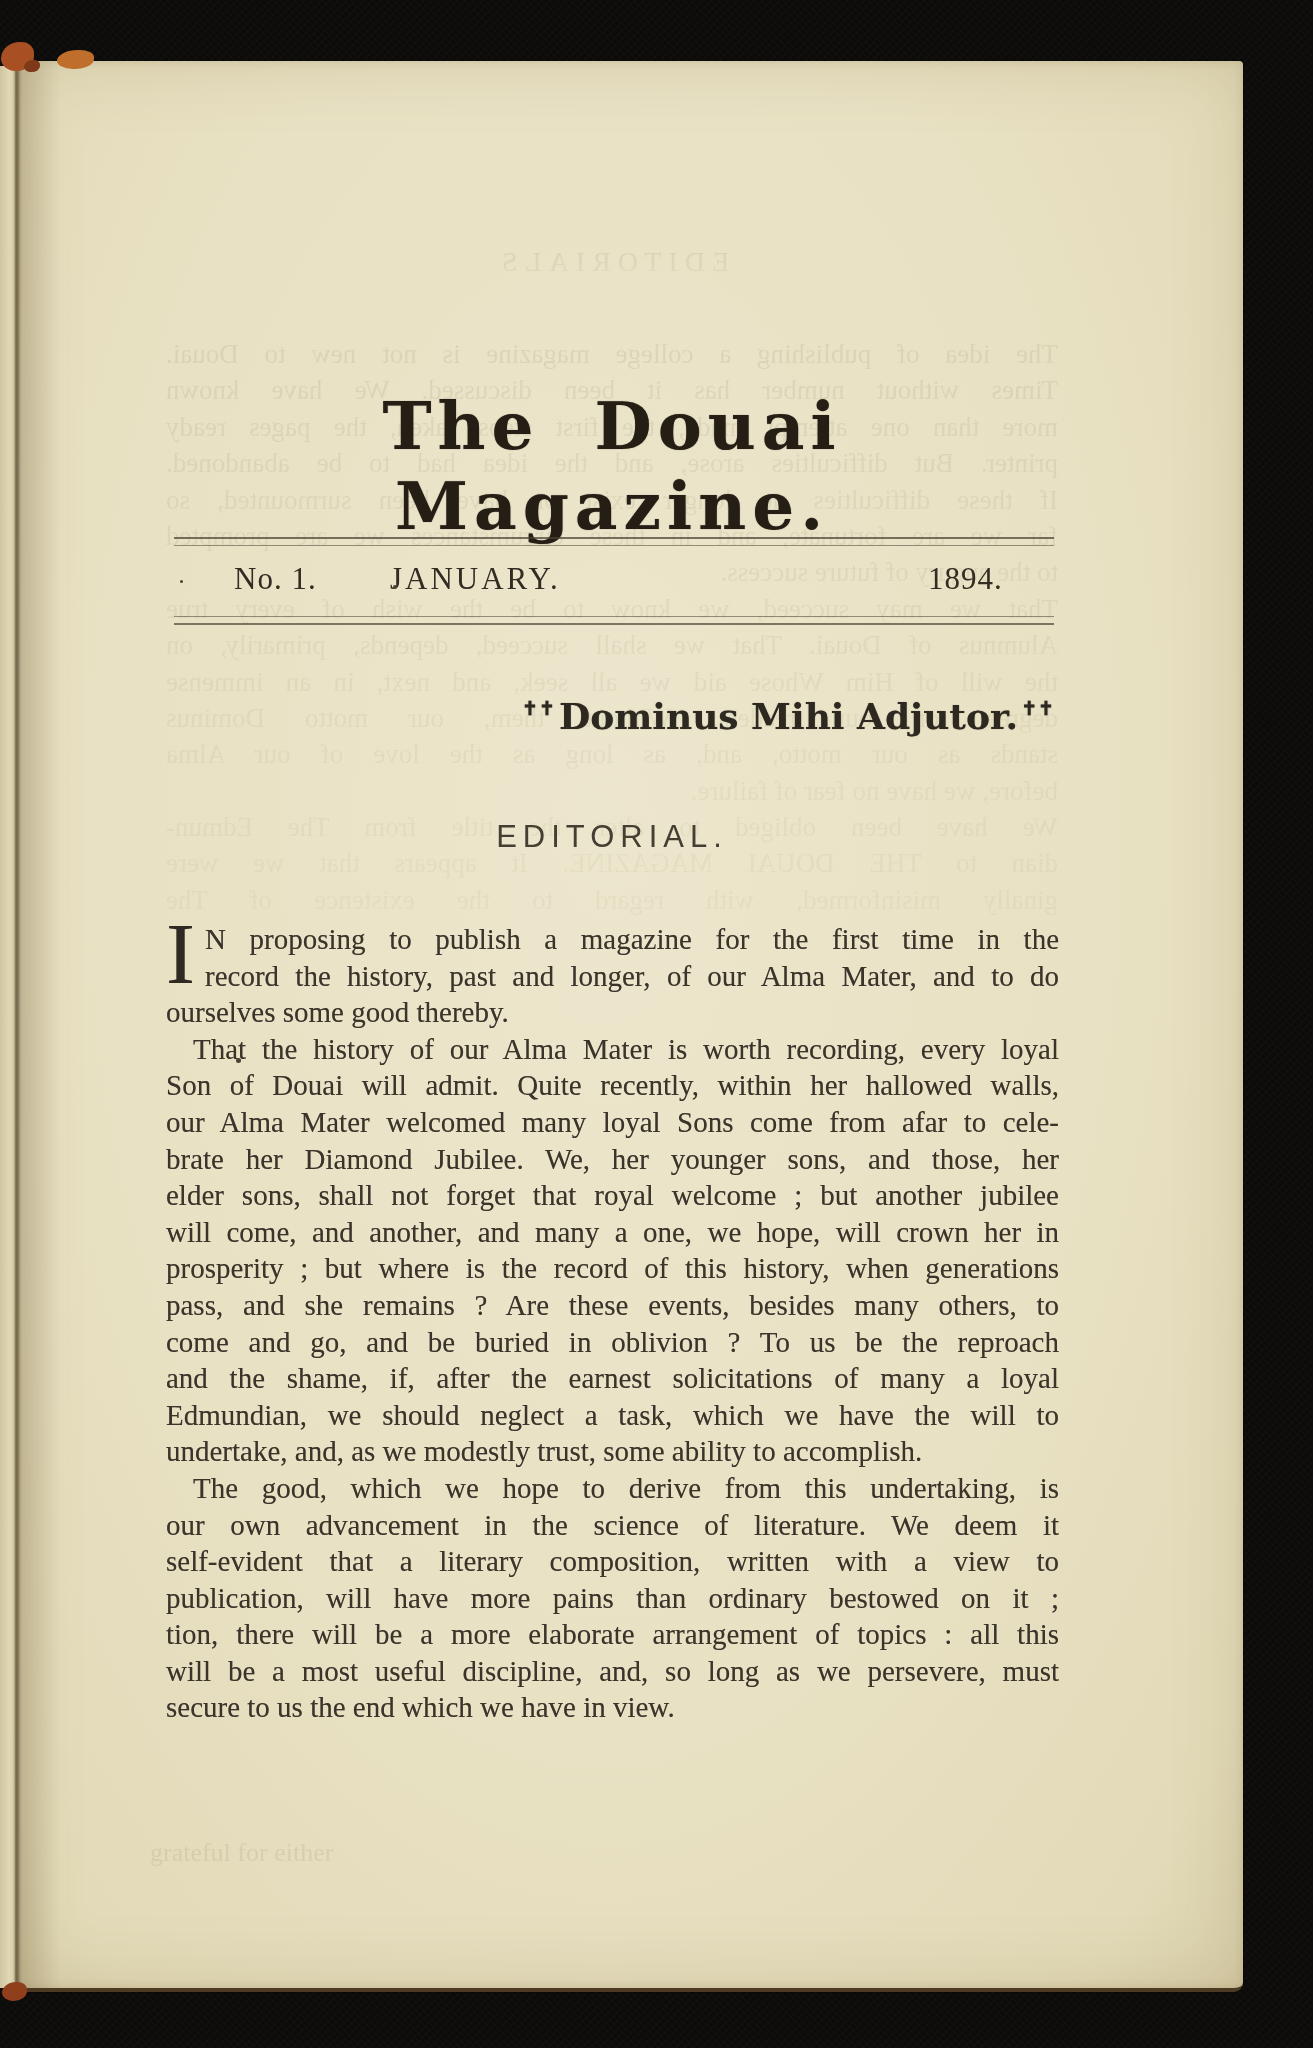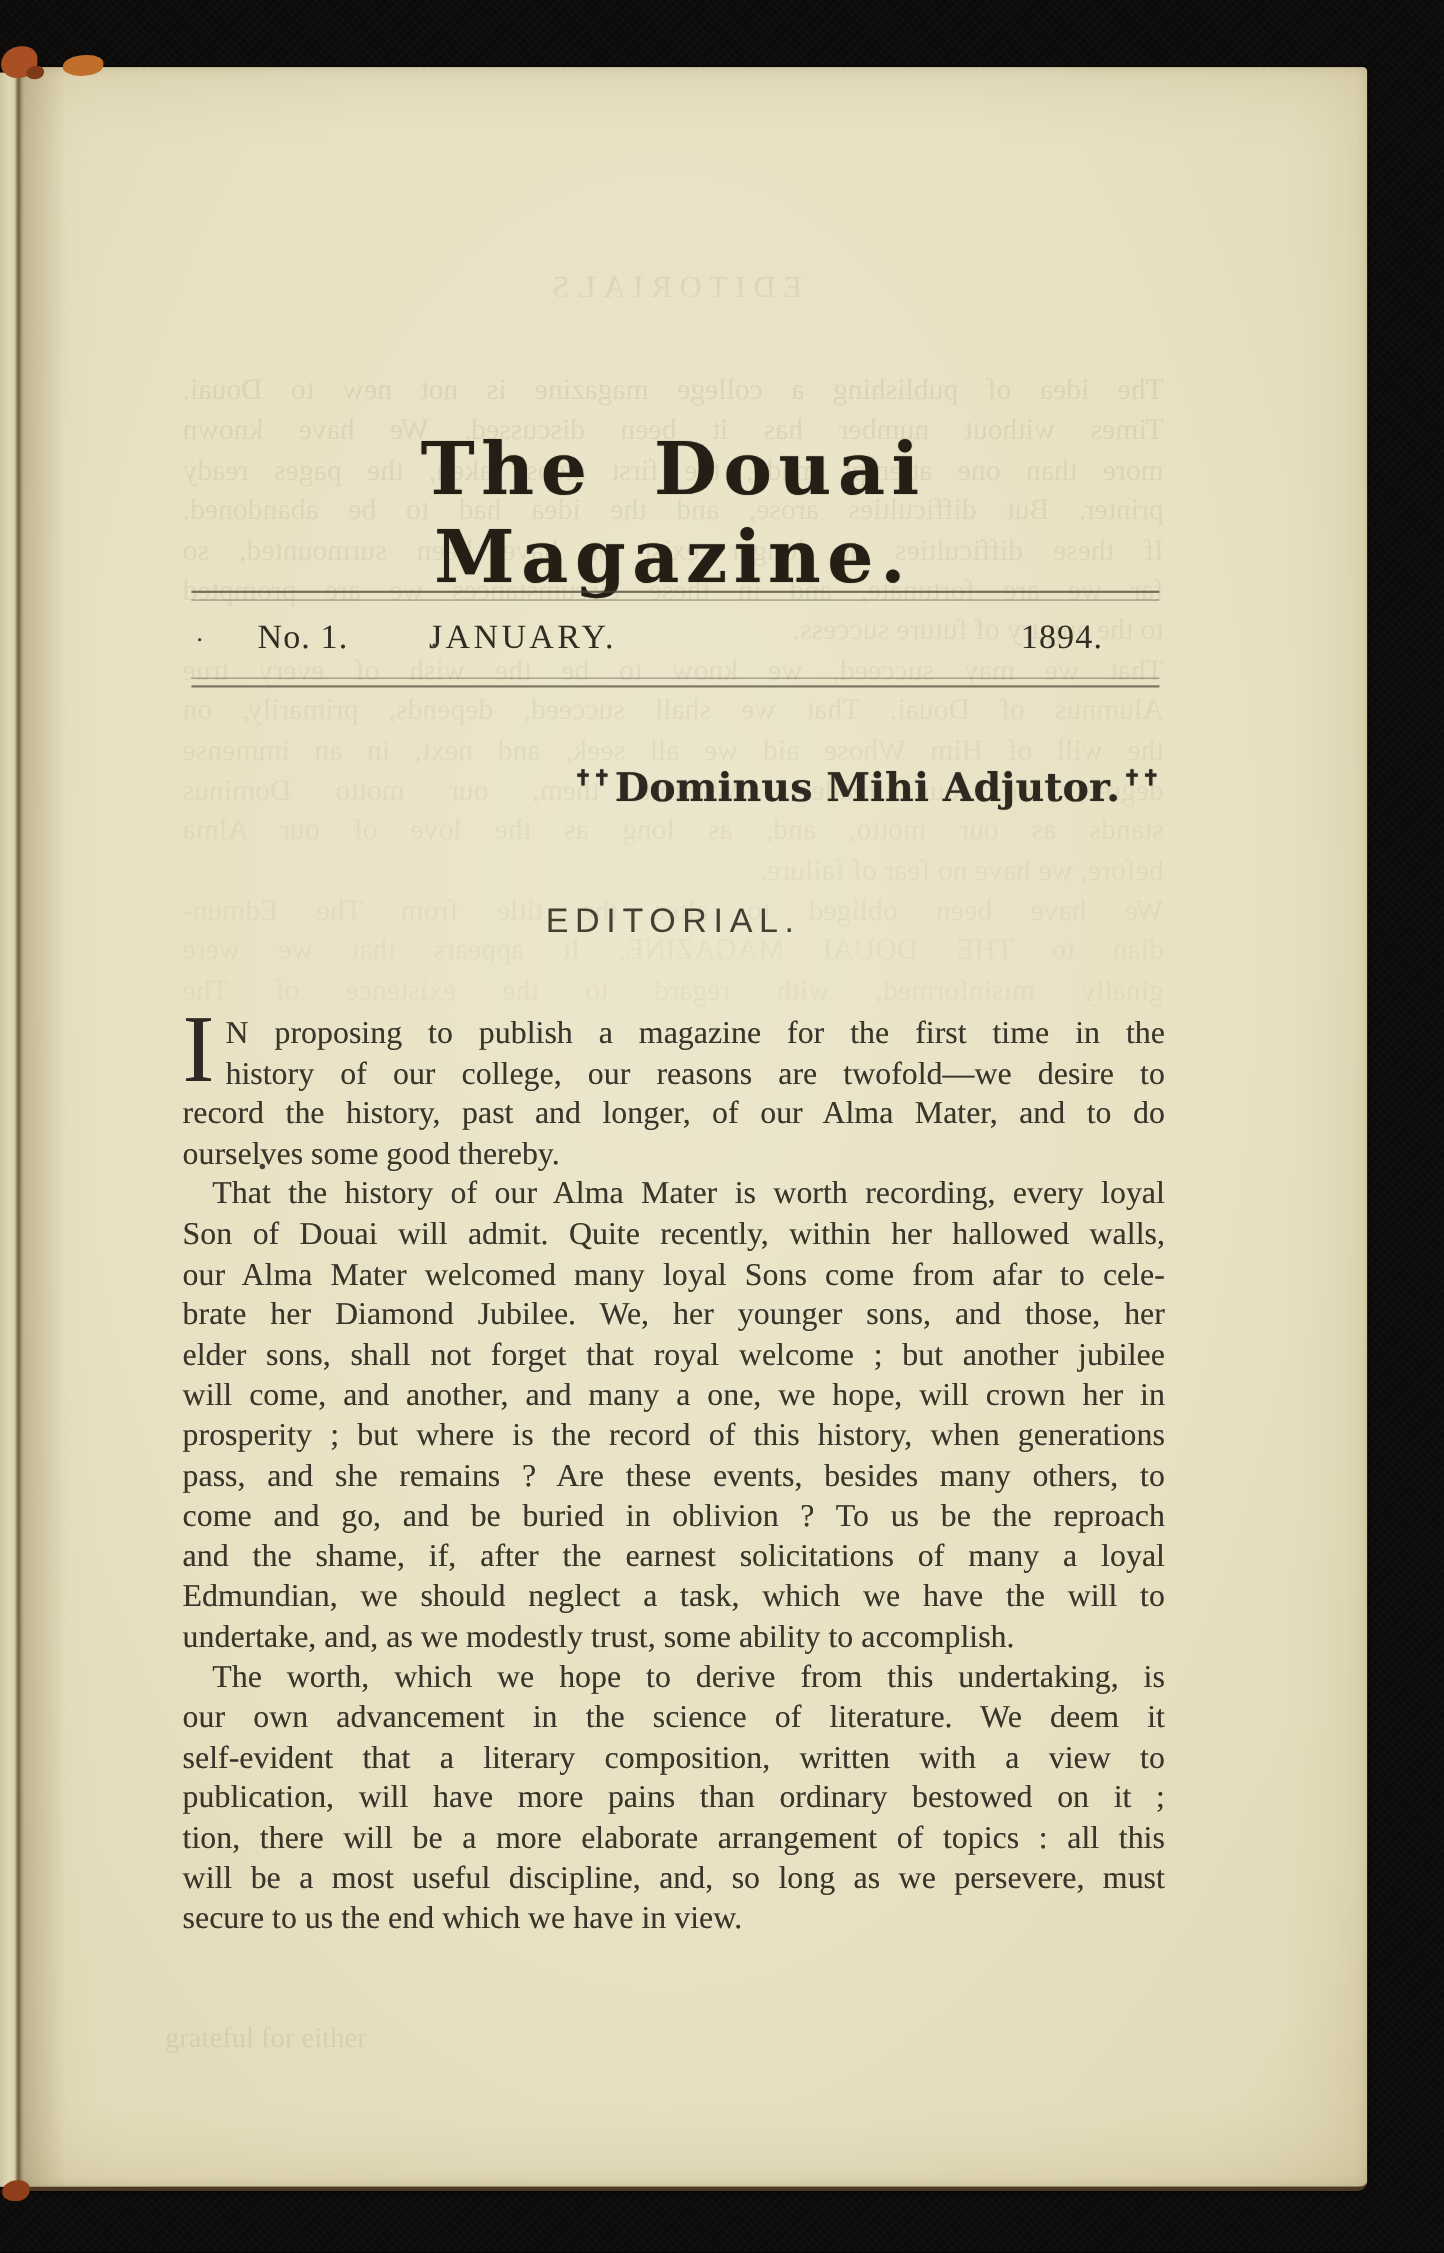--- a/index.html
+++ b/index.html
@@ -106,40 +106,39 @@
     <div class="motto">
       <span class="dagger">✝✝</span><span>Dominus Mihi Adjutor.</span><span class="dagger">✝✝</span>
     </div>
 
     <div class="section-heading">EDITORIAL.</div>
 
     <div class="body-text">
         <div>
           <span class="dropcap">I</span>
           <div class="bodyline">N proposing to publish a magazine for the first time in the</div>
-          <div class="bodyline">history of our college, our reasons are twofold—we desire to</div>
           <div class="bodyline">record the history, past and longer, of our Alma Mater, and to do</div>
           <div class="bodyline last">ourselves some good thereby.</div>
         </div>
         <div>
           <div class="bodyline indent">That the history of our Alma Mater is worth recording, every loyal</div>
           <div class="bodyline">Son of Douai will admit. Quite recently, within her hallowed walls,</div>
           <div class="bodyline">our Alma Mater welcomed many loyal Sons come from afar to cele-</div>
           <div class="bodyline">brate her Diamond Jubilee. We, her younger sons, and those, her</div>
           <div class="bodyline">elder sons, shall not forget that royal welcome ; but another jubilee</div>
           <div class="bodyline">will come, and another, and many a one, we hope, will crown her in</div>
           <div class="bodyline">prosperity ; but where is the record of this history, when generations</div>
           <div class="bodyline">pass, and she remains ? Are these events, besides many others, to</div>
           <div class="bodyline">come and go, and be buried in oblivion ? To us be the reproach</div>
           <div class="bodyline">and the shame, if, after the earnest solicitations of many a loyal</div>
           <div class="bodyline">Edmundian, we should neglect a task, which we have the will to</div>
           <div class="bodyline last">undertake, and, as we modestly trust, some ability to accomplish.</div>
         </div>
         <div>
-          <div class="bodyline indent">The worth, which we hope to derive from this undertaking, is</div>
+          <div class="bodyline indent">The good, which we hope to derive from this undertaking, is</div>
           <div class="bodyline">our own advancement in the science of literature. We deem it</div>
           <div class="bodyline">self-evident that a literary composition, written with a view to</div>
           <div class="bodyline">publication, will have more pains than ordinary bestowed on it ;</div>
           <div class="bodyline">tion, there will be a more elaborate arrangement of topics : all this</div>
           <div class="bodyline">will be a most useful discipline, and, so long as we persevere, must</div>
           <div class="bodyline last">secure to us the end which we have in view.</div>
         </div>
       </div>
 
     <div class="ghost-frag">grateful for either</div>

